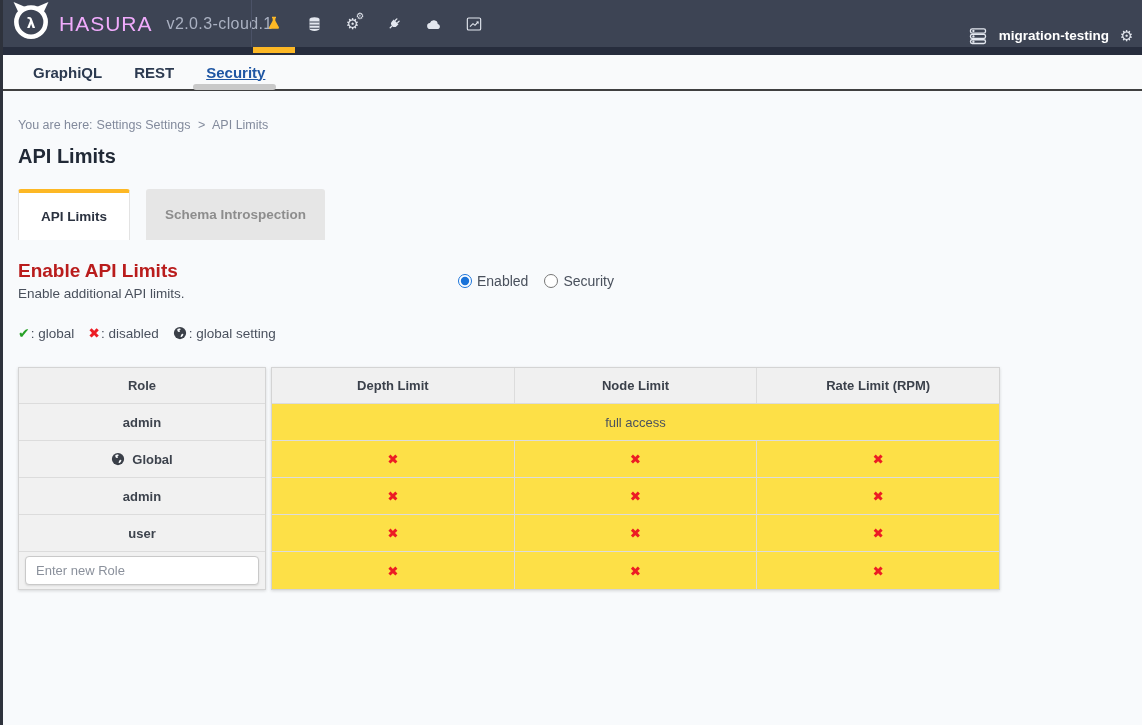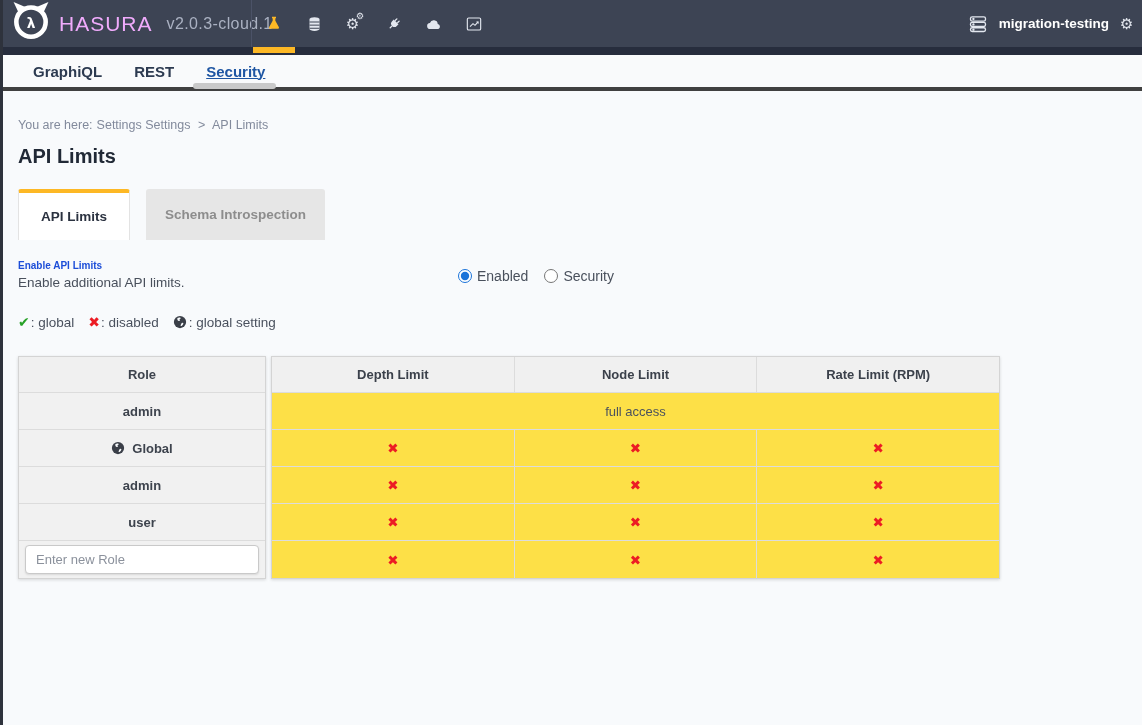--- a/index.html
+++ b/index.html
@@ -27,27 +27,27 @@
     border-left:1px solid #4b5267;
     display:flex; align-items:center; padding-left:14px;
   }
   .nav-icon { width:16px; height:18px; margin-right:24px; display:flex; align-items:center; justify-content:center; color:#e3e7ef; cursor:pointer; }
   .nav-icon svg { display:block; }
   .gear-pair { position:relative; width:18px; height:18px; color:#e3e7ef; }
   .gear-big { position:absolute; left:0; top:2px; font-size:15px; line-height:15px; }
   .gear-small { position:absolute; right:-2px; top:-3px; font-size:9px; line-height:9px; }
   .nav-strip { position:absolute; top:47px; left:0; width:100%; height:8px; background:#272d3d; }
   .nav-active-bar { position:absolute; top:47px; left:253px; width:42px; height:6px; background:#fdb825; z-index:2; }
-  .nav-right { position:absolute; right:0; top:0; height:47px; display:flex; align-items:center; gap:11px; padding-right:2px; }
+  .nav-right { position:absolute; right:0; top:12px; height:47px; display:flex; align-items:center; gap:11px; padding-right:2px; }
   .project-name { color:#ffffff; font-size:13.5px; font-weight:bold; }
   .nav-gear { color:#e3e7ef; font-size:15px; width:20px; overflow:hidden; }
 
   
   .top-tabs {
-    height:36px; background:#f9fafb; border-bottom:4px solid #404040;
+    height:36px; background:#f9fafb; border-bottom:2px solid #404040;
     display:flex; align-items:center; padding-left:33px;
   }
   .top-tab { font-size:15px; font-weight:bold; color:#2c3a50; margin-right:32px; cursor:pointer; }
   .top-tab.active { color:#1f56a3; text-decoration:underline; position:relative; }
   .top-tab.active::after {
     content:""; position:absolute; left:-13px; right:-11px; bottom:-9px;
     height:6px; background:#c9c9c9; border-radius:3px;
   }
 
   
@@ -63,21 +63,21 @@
     border-radius:3px 3px 0 0;
   }
   .sub-tab.active {
     background:#ffffff; color:#2b3240; padding:0 22px;
     border-top:4px solid #fdb825; border-left:1px solid #e3e3e3; border-right:1px solid #e3e3e3;
   }
   .sub-tab.inactive { background:#e6e6e6; color:#8d8d8d; padding:0 19px; }
 
   .enable-row { margin-top:20px; display:flex; }
   .enable-left { width:440px; }
-  .enable-label { font-size:10px; font-weight:bold; color:#1d4ed8; }
+  .enable-label { font-size:19px; font-weight:bold; color:#b91c1c; }
   .enable-desc { font-size:13.5px; color:#49505c; margin-top:4px; }
   .radio-group { display:flex; gap:16px; padding-top:1px; }
   .radio-item { display:flex; align-items:center; gap:5px; font-size:14px; color:#49505c; cursor:pointer; }
   .radio-item input { width:14px; height:14px; accent-color:#1a73d9; cursor:pointer; }
 
   .legend { margin-top:24px; display:flex; align-items:center; gap:14px; font-size:13.5px; color:#4a515e; }
   .legend-item { display:flex; align-items:center; }
   .check-glyph { color:#27a127; font-weight:bold; font-size:14px; margin-right:1px; }
   .cross-glyph { color:#ec1c24; font-weight:bold; font-size:14px; margin-right:1px; }
   .globe-svg { width:14px; height:14px; margin-right:2px; }

